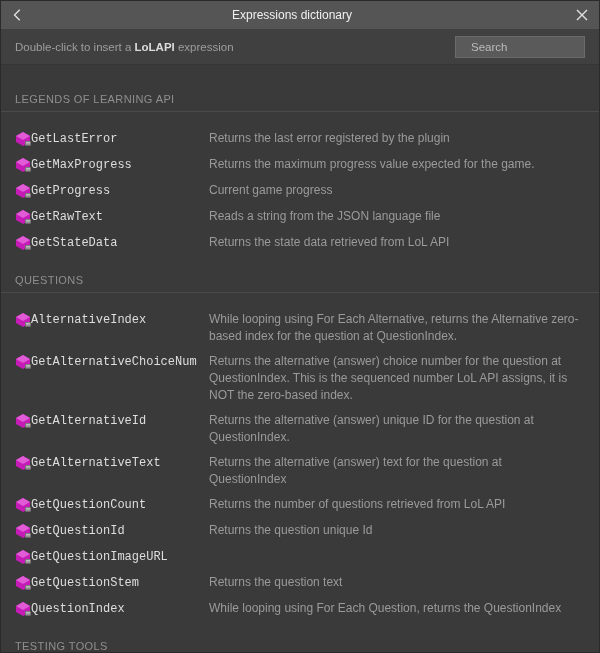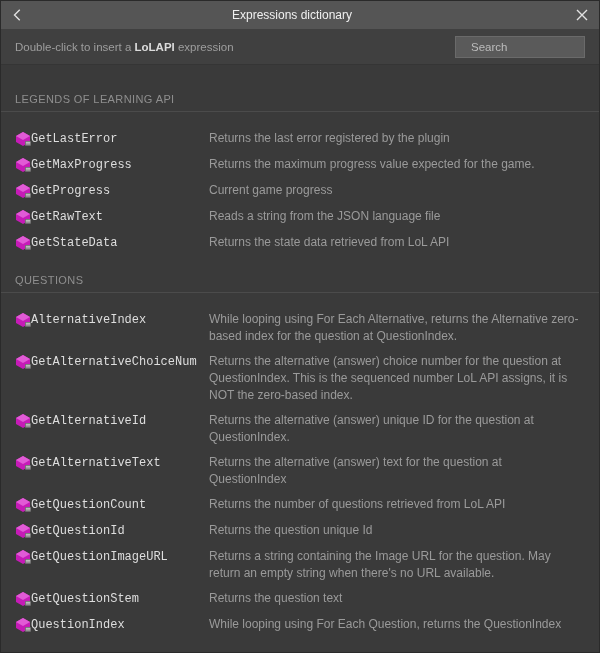--- a/index.html
+++ b/index.html
@@ -293,21 +293,20 @@
         <div class="row-left">
           <svg class="expr-icon" width="16" height="16" viewBox="0 0 16 16">
     <polygon points="8,1 15,5 15,11 8,15 1,11 1,5" fill="#c61bb7"></polygon>
     <polygon points="8,1 15,5 8,9 1,5" fill="#e15bd6"></polygon>
     <rect x="10" y="10" width="6" height="5" rx="1" fill="#6a6a6a"></rect>
     <rect x="10.8" y="10.8" width="4.4" height="1" fill="#cfcfcf"></rect>
     <rect x="10.8" y="12.4" width="4.4" height="1" fill="#cfcfcf"></rect>
   </svg>
           <span class="expr-name">GetQuestionImageURL</span>
         </div>
-        <div class="row-desc">Returns a string containing the Image URL for the question. May return an empty string when there's no URL available.</div>
       </div>
       <div class="row">
         <div class="row-left">
           <svg class="expr-icon" width="16" height="16" viewBox="0 0 16 16">
     <polygon points="8,1 15,5 15,11 8,15 1,11 1,5" fill="#c61bb7"></polygon>
     <polygon points="8,1 15,5 8,9 1,5" fill="#e15bd6"></polygon>
     <rect x="10" y="10" width="6" height="5" rx="1" fill="#6a6a6a"></rect>
     <rect x="10.8" y="10.8" width="4.4" height="1" fill="#cfcfcf"></rect>
     <rect x="10.8" y="12.4" width="4.4" height="1" fill="#cfcfcf"></rect>
   </svg>

